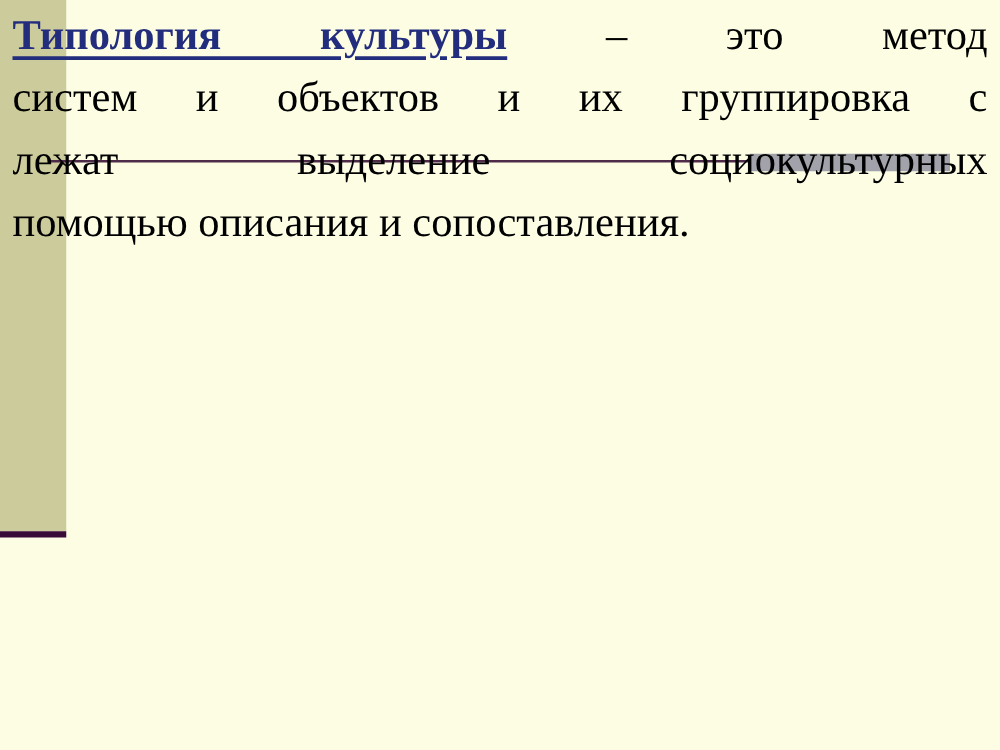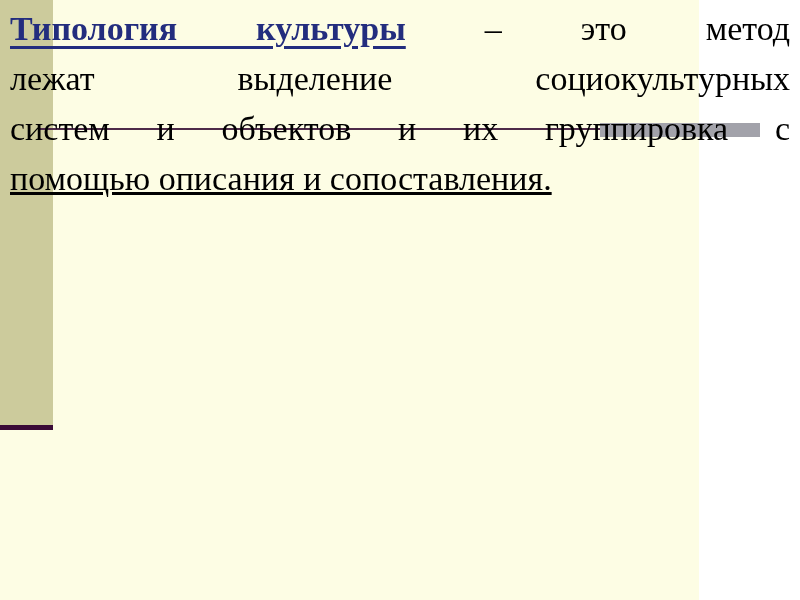--- a/index.html
+++ b/index.html
@@ -4,21 +4,21 @@
 <style>
   html, body {
     margin: 0;
     padding: 0;
     width: 800px;
     height: 600px;
     overflow: hidden;
   }
   .slide {
     position: relative;
-    width: 699px;
+    width: 800px;
     height: 600px;
     background: #FDFDE4;
     font-family: "Liberation Serif", "DejaVu Serif", serif;
   }
   
   .accent-bar {
     position: absolute;
     left: 0; top: 0;
     width: 53px; height: 425px;
     background: #CCCB9C;
@@ -51,21 +51,20 @@
     line-height: 50px;
   }
   .line {
     text-align: justify;
     text-align-last: justify;
     white-space: normal;
   }
   .line.last {
     text-align: right;
     text-align-last: left;
-    text-decoration: underline;
   }
   .para2 {
     margin-top: 10px;
   }
   .title-part {
     color: #232D7E;
     font-weight: bold;
     text-decoration: underline;
     text-decoration-thickness: 3px;
     text-underline-offset: 6px;
@@ -77,21 +76,21 @@
 <div class="slide">
 
   <div class="accent-bar"></div>
   <div class="accent-bar-underline"></div>
   <div class="h-rule"></div>
   <div class="gray-box"></div>
 
   <div class="text-block">
     <div class="para1">
       <div class="line"><span class="title-part">Типология культуры</span> <span>– это метод</span></div>
+      <div class="line">систем и объектов и их группировка с</div>
       <div class="line">лежат выделение социокультурных</div>
-      <div class="line">систем и объектов и их группировка с</div>
       <div class="line last">помощью описания и сопоставления.</div>
     </div>
     <div class="para2">
     </div>
   </div>
 
 </div>
 
 </body></html>

